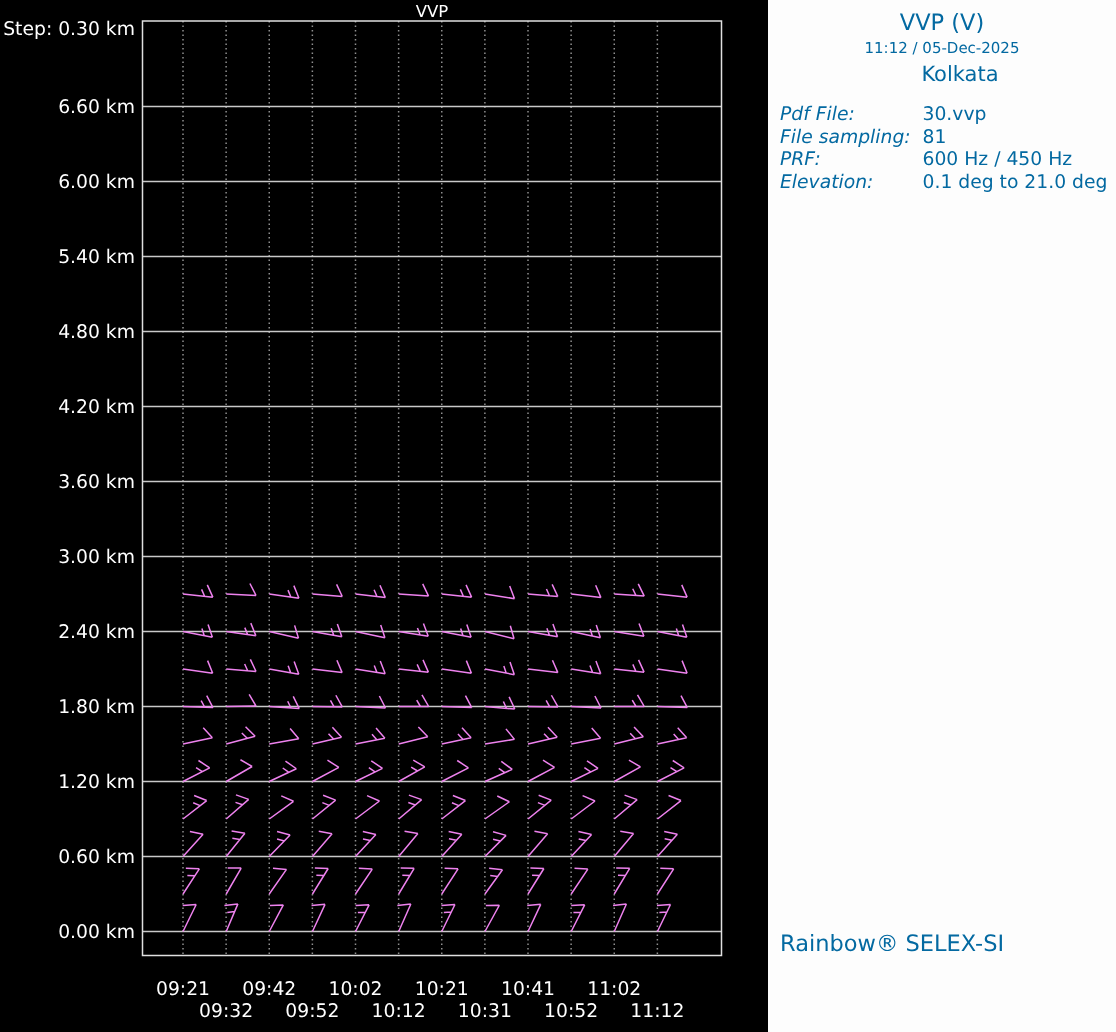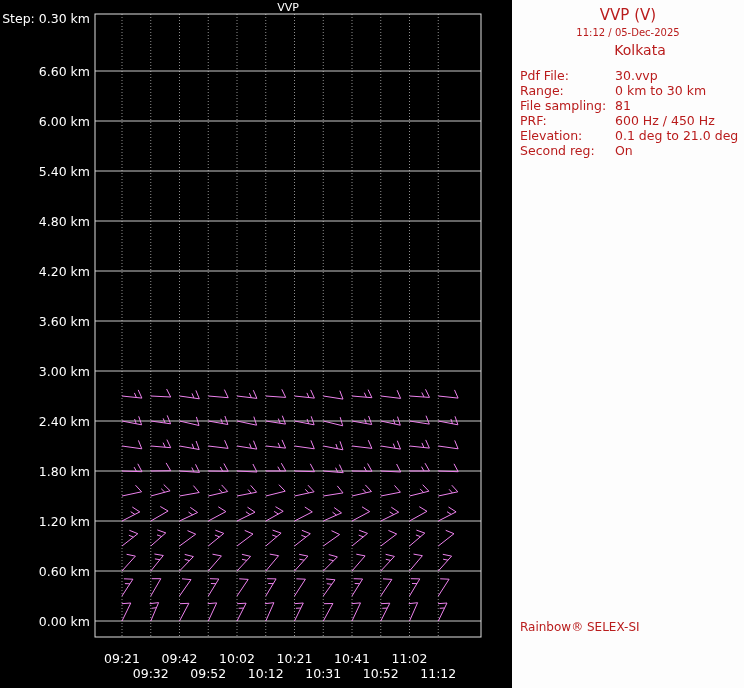--- a/index.html
+++ b/index.html
@@ -7,29 +7,29 @@
     width:744px;height:688px;position:relative;overflow:hidden;
     background:#000;
     font-family:"DejaVu Sans", "Liberation Sans", sans-serif;
   }
   #chart{position:absolute;left:0;top:0;display:block;}
   #chart text{font-family:"DejaVu Sans", "Liberation Sans", sans-serif;font-size:12.5px;fill:#fff;}
   #chart text.chart-title{font-size:11px;}
   #chart path.barb{fill:none;stroke-width:1;}
   .panel{
     position:absolute;left:512px;top:0;width:232px;height:688px;
-    background:#fdfdfd;color:#b91c1c;
+    background:#fdfdfd;color:#0369a1;
   }
   .panel-title{text-align:center;font-size:15px;margin-top:6px;}
   .panel-datetime{text-align:center;font-size:10px;margin-top:3px;}
   .panel-site{text-align:center;font-size:14px;margin-top:4px;padding-left:24px;}
   .info-rows{margin-top:10px;padding-left:8px;font-size:12.5px;}
   .info-row{line-height:15px;white-space:nowrap;}
-  .info-label{display:inline-block;min-width:95px;}
-  .panel-footer{position:absolute;left:8px;top:620px;font-size:12px;}
+  .info-label{display:inline-block;min-width:95px;font-style:italic;}
+  .panel-footer{position:absolute;left:8px;top:620px;font-size:15px;}
 </style>
 </head>
 <body>
 
 <div id="app">
 
   <svg id="chart" width="512" height="688" viewBox="0 0 512 688">
     <text class="chart-title" x="288" y="11" text-anchor="middle">VVP</text>
     <text x="90" y="23" text-anchor="end">Step: 0.30 km</text>
     <g id="grid">
@@ -210,22 +210,20 @@
         <text x="438.25" y="678" text-anchor="middle">11:12</text>
       </g>
   </svg>
 
   <div class="panel">
     <div class="panel-title">VVP (V)</div>
     <div class="panel-datetime">11:12 / 05-Dec-2025</div>
     <div class="panel-site">Kolkata</div>
     <div class="info-rows" id="info-rows">
         <div class="info-row"><span class="info-label">Pdf File:</span><span class="info-value">30.vvp</span></div>
-        <div class="info-row"><span class="info-label">Range:</span><span class="info-value">0 km to 30 km</span></div>
         <div class="info-row"><span class="info-label">File sampling:</span><span class="info-value">81</span></div>
         <div class="info-row"><span class="info-label">PRF:</span><span class="info-value">600 Hz / 450 Hz</span></div>
         <div class="info-row"><span class="info-label">Elevation:</span><span class="info-value">0.1 deg to 21.0 deg</span></div>
-        <div class="info-row"><span class="info-label">Second reg:</span><span class="info-value">On</span></div>
       </div>
     <div class="panel-footer">Rainbow® SELEX-SI</div>
   </div>
 
 </div>
 
 </body></html>

